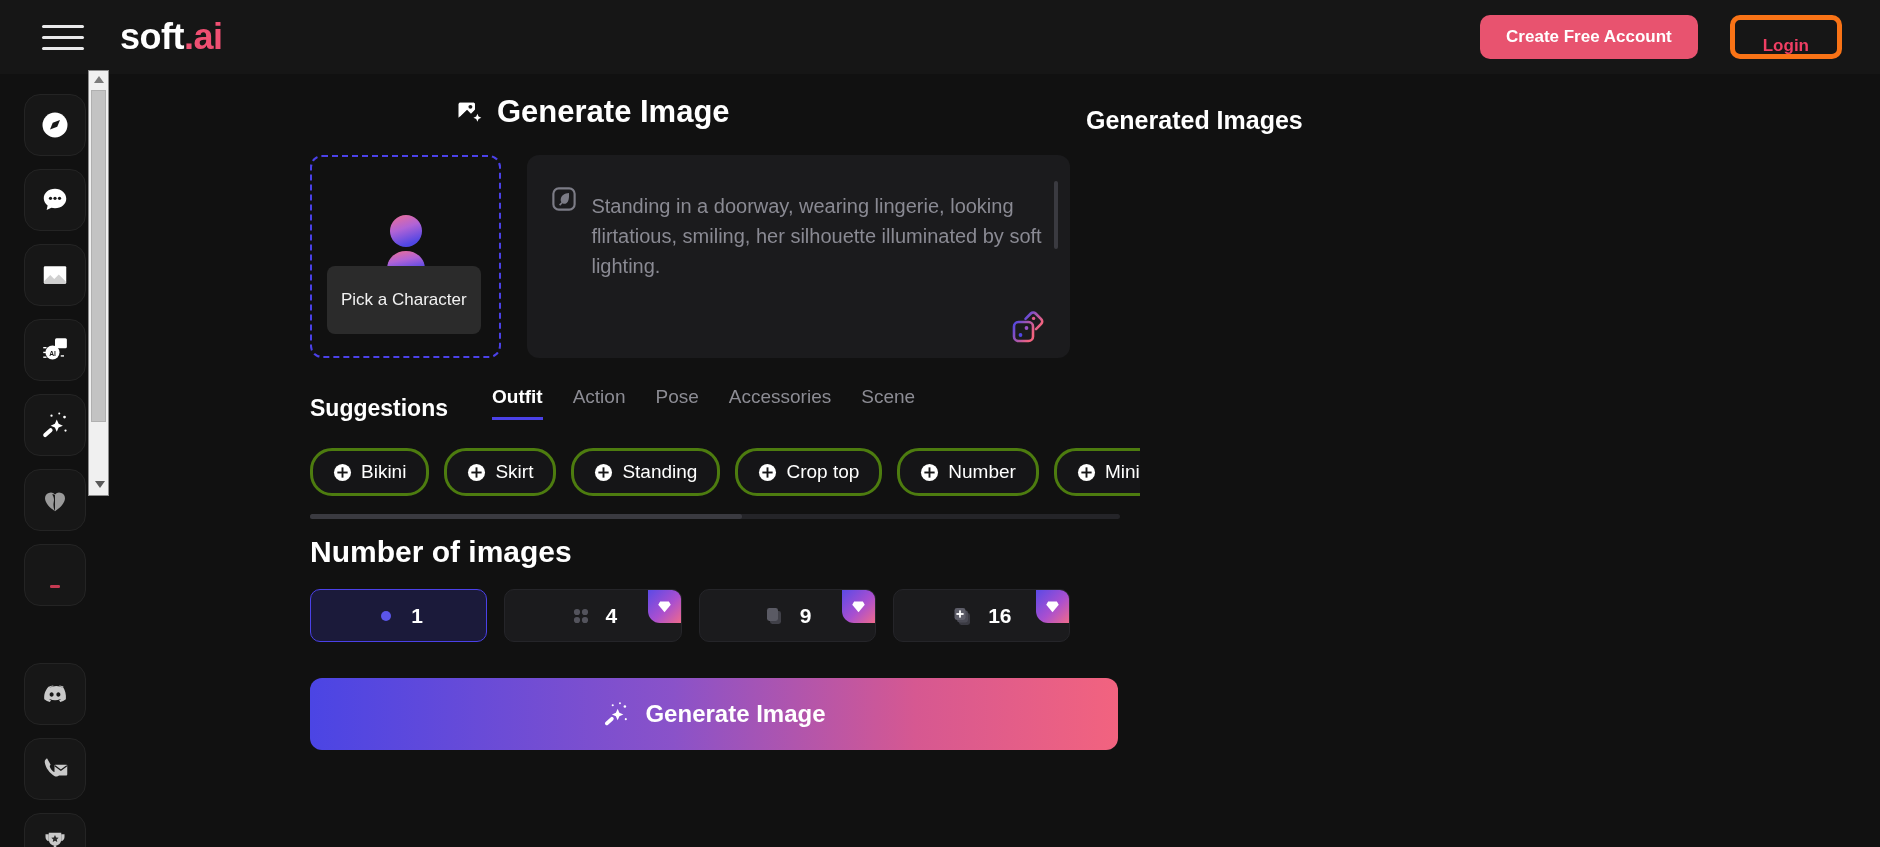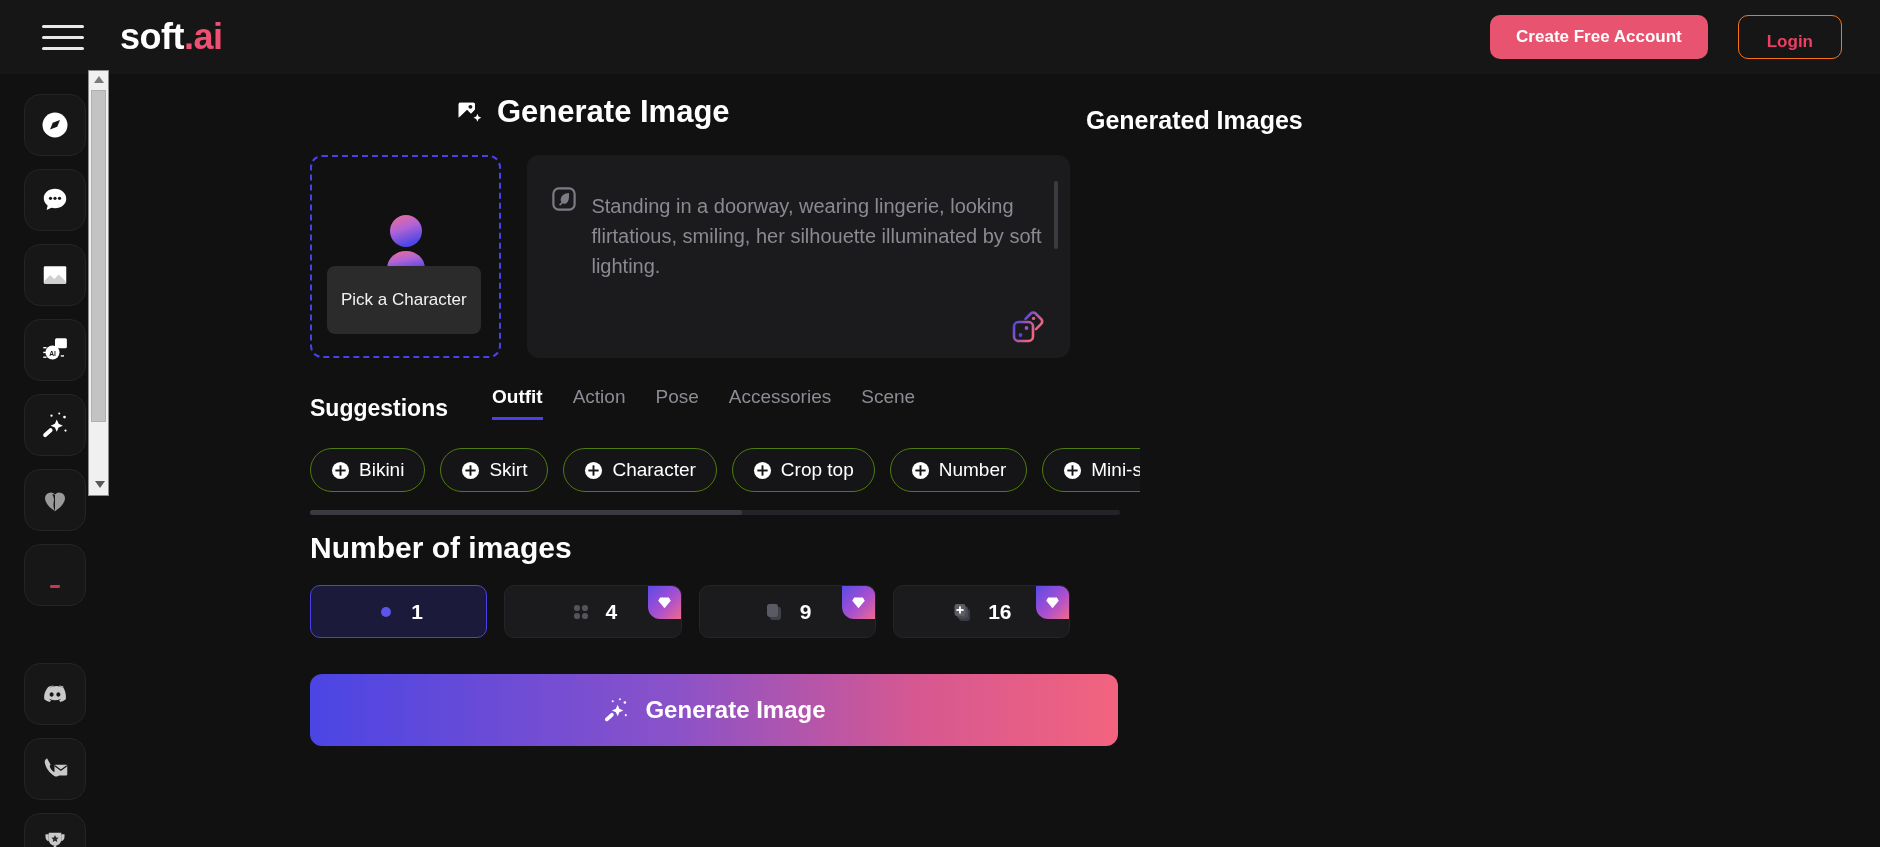--- a/index.html
+++ b/index.html
@@ -23,37 +23,38 @@
   }
   .hamburger span { display:block; height: 3px; background:#e9e9ea; border-radius:2px; }
   .logo {
     margin-left: 36px;
     font-size: 36px; font-weight: 700; letter-spacing: -0.5px;
     color: #ffffff; line-height: 1;
   }
   .logo .dot-ai { color: #ef4f72; }
   .topbar-actions {
     margin-left: auto; margin-right: 38px;
-    display: flex; align-items: center; gap: 30px;
+    display: flex; align-items: center; gap: 8px;
   }
   .btn-create {
     background: #e8536f; color: #ffffff;
     border: none; border-radius: 10px;
     padding: 0 26px; height: 44px;
     font-size: 17px; font-weight: 700;
     font-family: "Liberation Sans", sans-serif;
     cursor: pointer; white-space: nowrap;
   }
   .btn-login {
     background: transparent; color: #ef3e63;
-    border: 1px solid #f97316; border-radius: 10px;
+    border: 5px solid #f97316; border-radius: 10px;
     padding: 16px 28px; height: 44px;
     font-size: 17px; font-weight: 700;
     font-family: "Liberation Sans", sans-serif;
     cursor: pointer;
+    margin-left: 24px;
   }
 
   
   .rail {
     position: absolute; top: 74px; left: 0; width: 110px; height: 773px;
     background: #111111;
     display: flex; flex-direction: column; align-items: center;
     padding-top: 20px;
     overflow: hidden;
   }
@@ -140,21 +141,21 @@
     padding-bottom: 9px; border-bottom: 3px solid transparent;
   }
   .tab.active { color: #ffffff; font-weight: 700; border-bottom-color: #4b41e8; }
 
   .chips {
     display: flex; gap: 15px; margin: 26px 0 0 200px;
     width: 830px; overflow: hidden;
   }
   .chip {
     display: flex; align-items: center; gap: 9px;
-    border: 1px solid #4d7c0f; border-radius: 22px;
+    border: 3px solid #4d7c0f; border-radius: 22px;
     background: #151517; color: #ffffff;
     font-size: 19px; padding: 10px 20px;
     white-space: nowrap; cursor: pointer; flex: none;
   }
   .chip .plus { width: 19px; height: 19px; flex: none; }
 
   .chips-scroll {
     margin: 18px 0 0 200px; width: 810px; height: 5px;
     background: #242428; border-radius: 3px;
   }
@@ -398,21 +399,21 @@
           <rect x="4.6" y="9" width="10.8" height="2" fill="#151517"></rect>
         </svg>
       <span>Skirt</span>
     </div>
     <div class="chip">
       <svg class="plus" viewBox="0 0 20 20">
           <circle cx="10" cy="10" r="9" fill="#ffffff"></circle>
           <rect x="9" y="4.6" width="2" height="10.8" fill="#151517"></rect>
           <rect x="4.6" y="9" width="10.8" height="2" fill="#151517"></rect>
         </svg>
-      <span>Character</span>
+      <span>Standing</span>
     </div>
     <div class="chip">
       <svg class="plus" viewBox="0 0 20 20">
           <circle cx="10" cy="10" r="9" fill="#ffffff"></circle>
           <rect x="9" y="4.6" width="2" height="10.8" fill="#151517"></rect>
           <rect x="4.6" y="9" width="10.8" height="2" fill="#151517"></rect>
         </svg>
       <span>Crop top</span>
     </div>
     <div class="chip">

